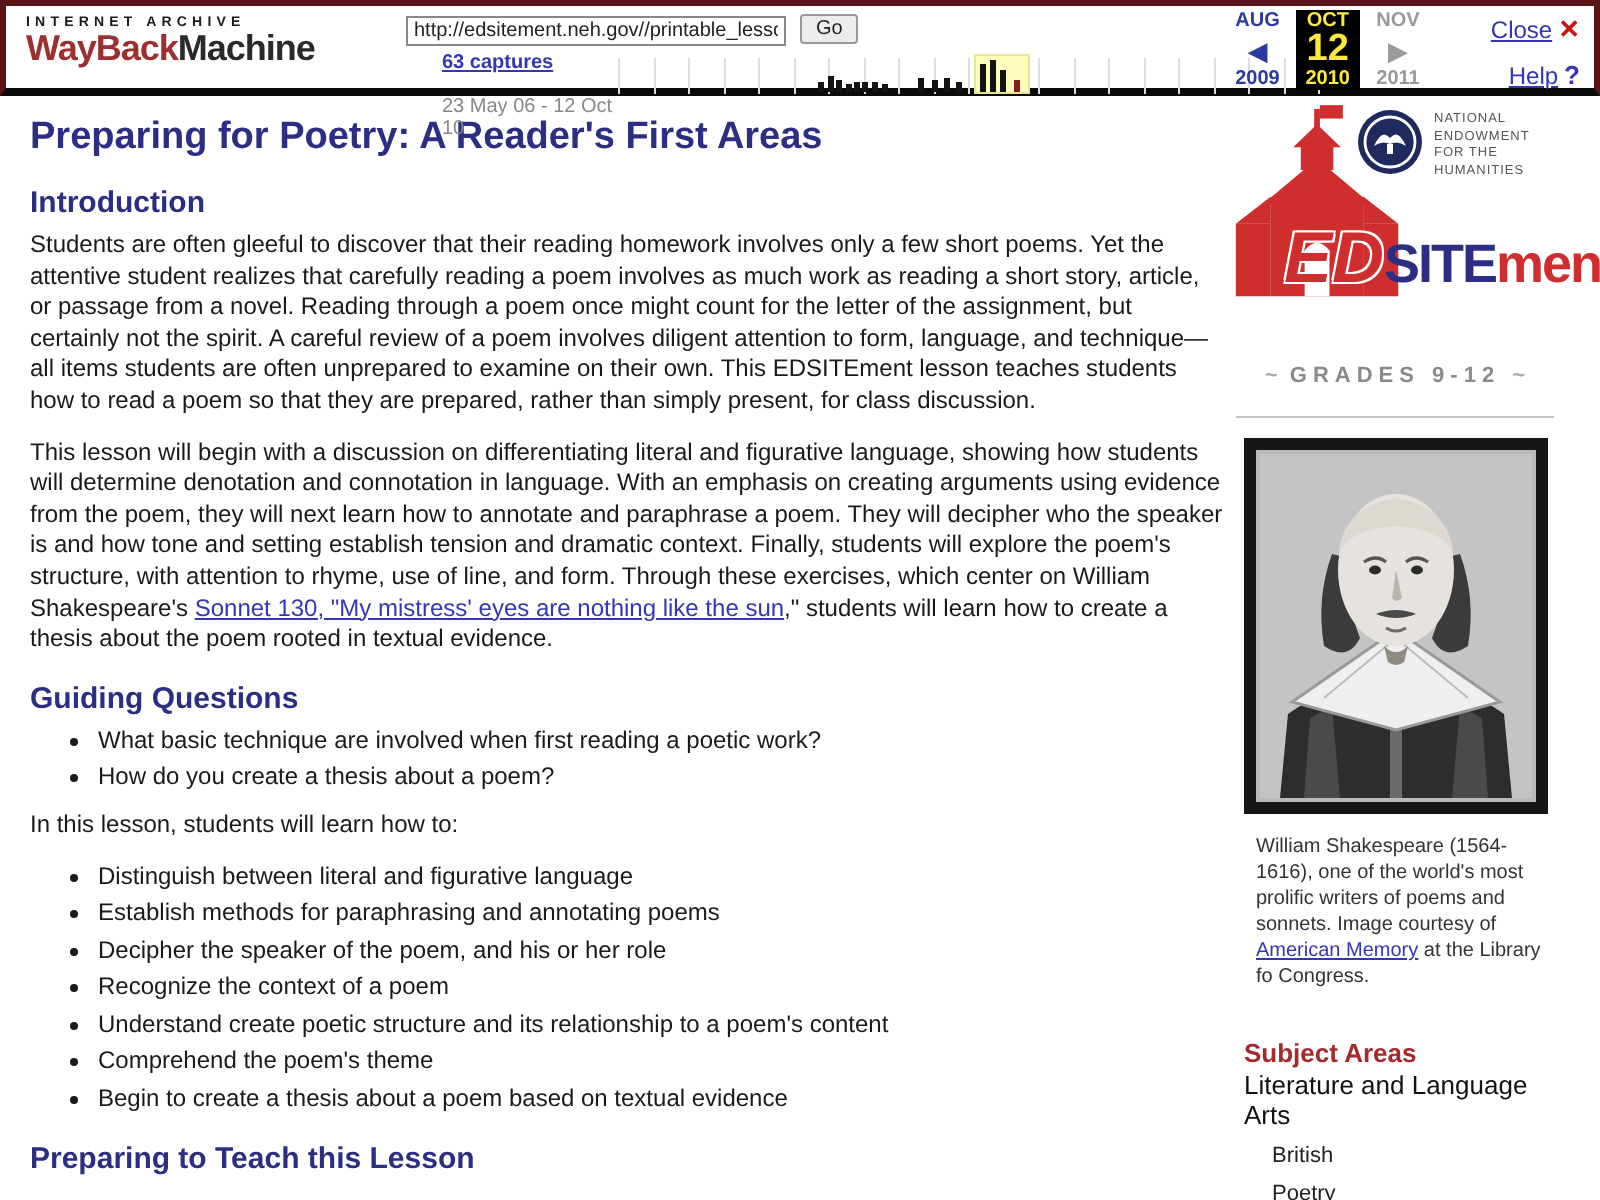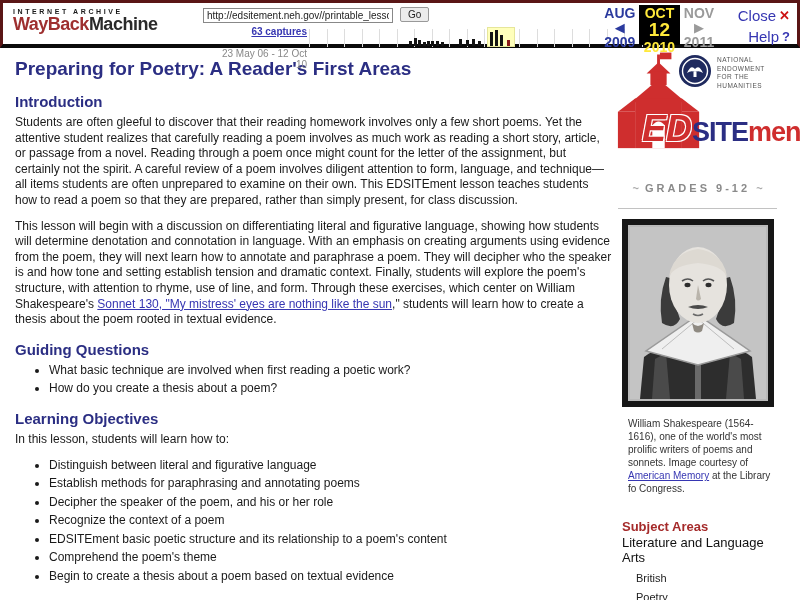--- a/index.html
+++ b/index.html
@@ -12,41 +12,41 @@
   .wb-logo { position: absolute; left: 10px; top: 5px; }
   .wb-logo .ia { font-size: 7px; font-weight: bold; letter-spacing: 2.6px; color: #1a1a1a; }
   .wb-logo .wbm { font-size: 18px; font-weight: bold; letter-spacing: -0.5px; line-height: 19px;
     font-family: "Liberation Sans", sans-serif; }
   .wb-logo .wayback { color: #9e2f2f; }
   .wb-logo .machine { color: #2a2a2a; }
   .url-input { position: absolute; left: 200px; top: 5px; width: 190px; height: 15px;
     font-size: 10px; border: 1px solid #888; padding: 1px 3px; color: #222; }
   .go-btn { position: absolute; left: 397px; top: 4px; font-size: 10px; padding: 1px 7px;
     background: #ececec; border: 1px solid #999; border-radius: 2px; cursor: pointer; color: #222; }
-  .captures { position: absolute; left: 218px; top: 23px; width: 86px; text-align: right; }
+  .captures { position: absolute; left: 218px; top: 23px; width: 86px; text-align: left; }
   .captures a { font-size: 10px; font-weight: bold; color: #3636b2; text-decoration: underline; cursor: pointer; display: block; }
   .captures .range { font-size: 10px; color: #888; margin-top: 11px; }
   .sparkline { position: absolute; left: 306px; top: 24px; width: 350px; height: 20px; }
   .sparkline .tick { position: absolute; bottom: 0; width: 1px; height: 18px; background: #ddd; }
   .sparkline .spark-hl { position: absolute; bottom: 0; height: 20px; background: #ffffbb;
     border: 1px solid #e6e69a; }
   .sparkline .spark-bar { position: absolute; bottom: 1px; width: 3px; background: #141414; }
   .date-nav { position: absolute; right: 82px; top: 2px; display: flex; gap: 3px; }
   .nav-col { display: flex; flex-direction: column; align-items: center; justify-content: space-between;
     height: 40px; min-width: 32px; }
-  .nav-col .m, .nav-col .y { font-size: 14px; font-weight: bold; }
+  .nav-col .m, .nav-col .y { font-size: 10px; font-weight: bold; }
   .nav-prev { color: #2b3a9e; }
   .nav-next { color: #9a9a9a; }
   .nav-cur { background: #000; color: #ffe93a; padding: 0 5px; }
   .nav-cur .d { font-size: 19px; font-weight: bold; line-height: 18px; }
   .nav-arrow { font-size: 13px; line-height: 13px; cursor: pointer; }
   .close-help { position: absolute; right: 7px; top: 4px; height: 38px; display: flex;
     flex-direction: column; justify-content: space-between; align-items: flex-end; }
   .close-help .row { display: flex; align-items: center; gap: 3px; cursor: pointer; }
-  .close-help a { font-size: 15px; color: #3636b2; }
+  .close-help a { font-size: 12px; color: #3636b2; text-decoration: underline; }
   .x-icon { color: #cc1111; font-weight: bold; font-size: 13px; }
   .q-icon { color: #3636b2; font-weight: bold; font-size: 13px; }
 
   
   .page { display: flex; width: 800px; }
   .main { width: 612px; padding: 6px 0 0 15px; color: #1a1a1a; }
   .sidebar { width: 173px; padding: 4px 6px 0 4px; }
 
   h1 { color: #2b2e83; font-size: 19px; margin: 4px 0 6px; }
   h2 { color: #2b2e83; font-size: 15px; margin: 13px 0 5px; }
@@ -171,28 +171,27 @@
     <h2>Introduction</h2>
     <p>Students are often gleeful to discover that their reading homework involves only a few short poems. Yet the attentive student realizes that carefully reading a poem involves as much work as reading a short story, article, or passage from a novel. Reading through a poem once might count for the letter of the assignment, but certainly not the spirit. A careful review of a poem involves diligent attention to form, language, and technique—all items students are often unprepared to examine on their own. This EDSITEment lesson teaches students how to read a poem so that they are prepared, rather than simply present, for class discussion.</p>
     <p><span>This lesson will begin with a discussion on differentiating literal and figurative language, showing how students will determine denotation and connotation in language. With an emphasis on creating arguments using evidence from the poem, they will next learn how to annotate and paraphrase a poem. They will decipher who the speaker is and how tone and setting establish tension and dramatic context. Finally, students will explore the poem's structure, with attention to rhyme, use of line, and form. Through these exercises, which center on William Shakespeare's </span><a class="lnk">Sonnet 130, "My mistress' eyes are nothing like the sun</a><span>," students will learn how to create a thesis about the poem rooted in textual evidence.</span></p>
 
     <h2>Guiding Questions</h2>
     <ul>
       <li>What basic technique are involved when first reading a poetic work?</li>
       <li>How do you create a thesis about a poem?</li>
     </ul>
 
-    <h2>Learning Objectives</h2>
     <p>In this lesson, students will learn how to:</p>
     <ul>
       <li>Distinguish between literal and figurative language</li>
       <li>Establish methods for paraphrasing and annotating poems</li>
       <li>Decipher the speaker of the poem, and his or her role</li>
       <li>Recognize the context of a poem</li>
-      <li>EDSITEment basic poetic structure and its relationship to a poem's content</li>
+      <li>Understand create poetic structure and its relationship to a poem's content</li>
       <li>Comprehend the poem's theme</li>
       <li>Begin to create a thesis about a poem based on textual evidence</li>
     </ul>
 
     <h2>Preparing to Teach this Lesson</h2>
 
   </div>
 
   <div class="sidebar">
 

